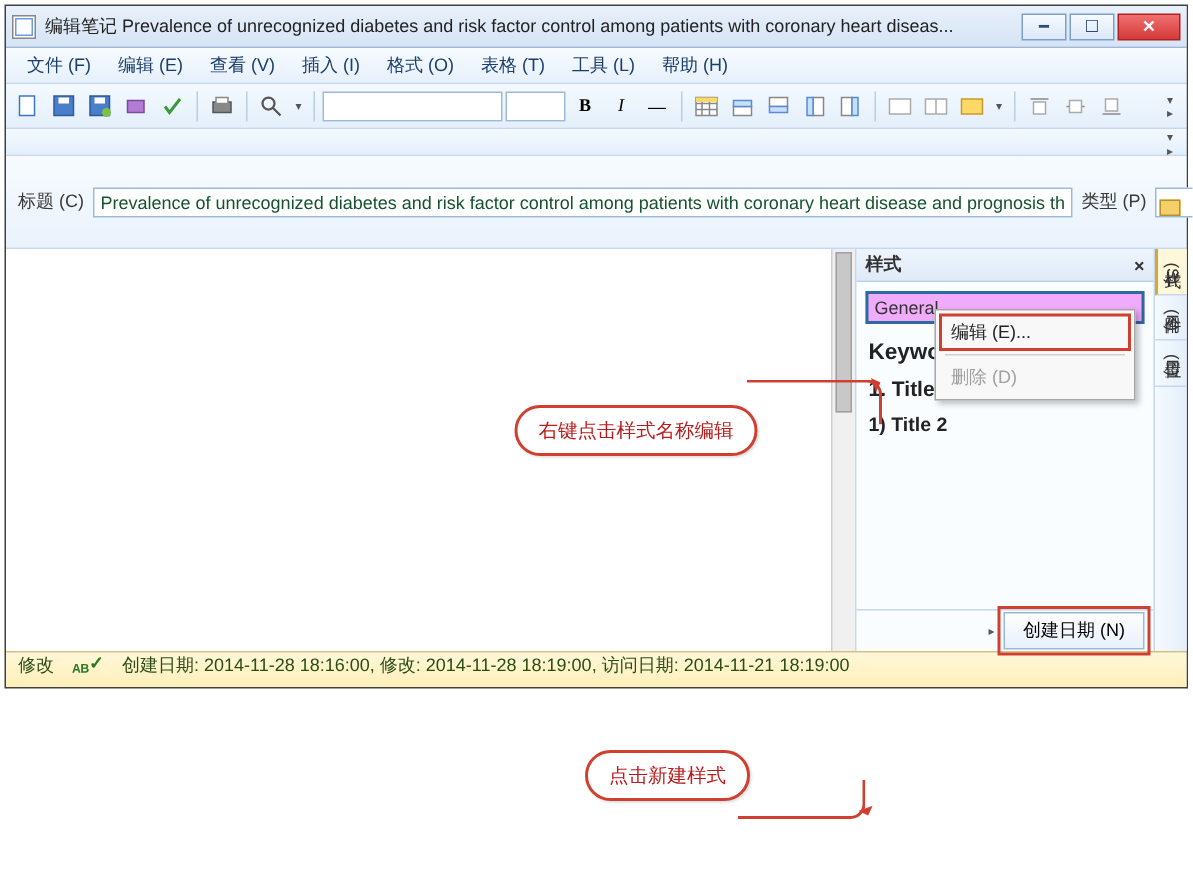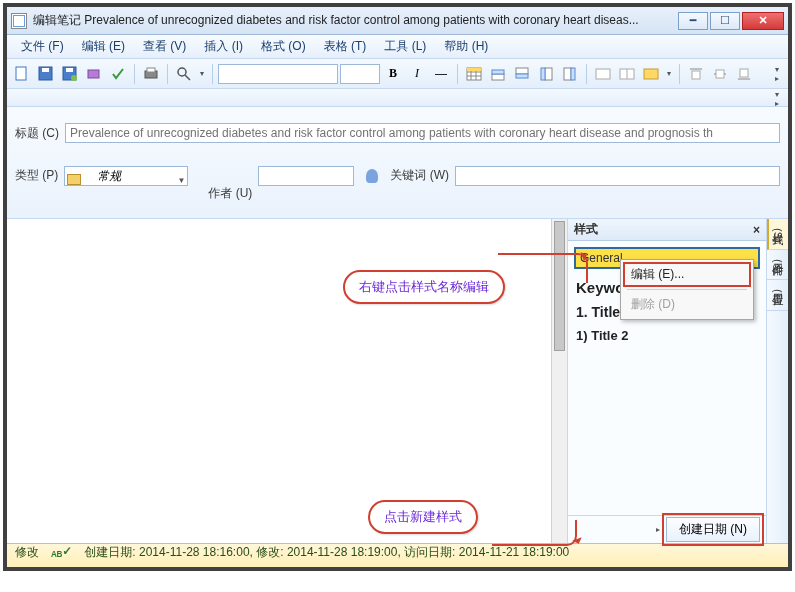--- a/index.html
+++ b/index.html
@@ -1,73 +1,73 @@
 <!DOCTYPE html>
 <html><head>
 <meta charset="utf-8">
 <style>
   * { box-sizing: border-box; margin: 0; padding: 0; font-family: "Microsoft YaHei", Tahoma, sans-serif; font-size: 12px; }
   body { background: #fff; width: 795px; height: 592px; overflow: hidden; position: relative; }
-  .window { width: 789px; height: 568px; margin: 3px; border: 4px solid #404040; background: #fff; display: flex; flex-direction: column; }
+  .window { width: 789px; height: 456px; margin: 3px; border: 1px solid #404040; background: #fff; display: flex; flex-direction: column; }
   .titlebar { height: 28px; background: linear-gradient(#e8f0fb,#d6e4f5); display: flex; align-items: center; padding: 0 4px; border-bottom: 1px solid #a0b8d8; }
   .title-icon { width: 16px; height: 16px; background: #fff; border: 1px solid #888; margin-right: 6px; position: relative; }
   .title-icon::before { content: ""; position: absolute; left: 1px; top: 1px; width: 10px; height: 10px; border: 1px solid #6a9de0; }
   .title-text { flex: 1; color: #222; white-space: nowrap; overflow: hidden; }
   .win-btns { display: flex; gap: 2px; }
   .win-btn { width: 30px; height: 18px; border: 1px solid #7a9fc9; background: linear-gradient(#f5f9ff,#dce9f8); display: flex; align-items: center; justify-content: center; color: #2c4b78; font-size: 11px; cursor: pointer; }
   .win-btn.close { background: linear-gradient(#f07070,#d43a3a); color: #fff; border-color: #b02020; width: 42px; font-weight: bold; }
   .menubar { height: 24px; background: linear-gradient(#f7fbff,#e6f0fb); border-bottom: 1px solid #c5d8ef; display: flex; align-items: center; padding: 0 6px; gap: 2px; }
   .menu-item { padding: 2px 8px; cursor: pointer; color: #1a3e6e; }
   .toolbar { height: 30px; background: linear-gradient(#f4f9fe,#e4effb); border-bottom: 1px solid #c5d8ef; display: flex; align-items: center; padding: 0 4px; gap: 2px; position: relative; }
   .tb-btn { width: 22px; height: 22px; border: 1px solid transparent; display: flex; align-items: center; justify-content: center; cursor: pointer; }
   .sep { width: 1px; height: 20px; background: #b8cde6; margin: 0 3px; }
   .font-sel { width: 120px; height: 20px; border: 1px solid #9cb9da; background: #fff; }
   .size-sel { width: 40px; height: 20px; border: 1px solid #9cb9da; background: #fff; }
   .overflow { position: absolute; right: 4px; width: 14px; height: 22px; display: flex; flex-direction: column; align-items: center; justify-content: center; font-size: 8px; color: #555; cursor: pointer; }
   .toolbar2 { height: 18px; background: linear-gradient(#f4f9fe,#e4effb); border-bottom: 1px solid #c5d8ef; position: relative; }
   .toolbar2 .overflow { top: -1px; }
-  .fields { background: linear-gradient(#f7fbff,#eaf2fc); border-bottom: 1px solid #c5d8ef; padding: 16px 8px; display: flex; flex-direction: column; gap: 6px; }
+  .fields { background: linear-gradient(#f7fbff,#eaf2fc); border-bottom: 1px solid #c5d8ef; padding: 4px 8px; display: flex; flex-direction: row; gap: 6px; }
   .frow { display: flex; align-items: center; gap: 6px; }
   .flabel { color: #3a3a3a; white-space: nowrap; }
-  .finput { flex: 1; height: 20px; border: 1px solid #9cb9da; background: #fff; padding: 0 4px; color: #737373; white-space: nowrap; overflow: hidden; line-height: 18px; }
+  .finput { flex: 1; height: 20px; border: 1px solid #9cb9da; background: #fff; padding: 0 4px; color: #14532d; white-space: nowrap; overflow: hidden; line-height: 18px; }
   .typesel { width: 124px; height: 20px; border: 1px solid #9cb9da; background: #fff; display: flex; align-items: flex-end; padding: 0 2px; gap: 16px; font-style: italic; }
   .folder-ic { width: 14px; height: 11px; background: #f5cf68; border: 1px solid #b8902e; }
   .dd-arrow { margin-left: auto; font-size: 8px; color: #555; }
   .person-ic { width: 12px; height: 14px; background: #7aa3e0; border-radius: 50% 50% 30% 30%; }
   .content-area { flex: 1; display: flex; position: relative; background: #fff; justify-content: flex-end; }
   .editor { flex: 1; border-right: 1px solid #c5d8ef; position: relative; overflow: hidden; }
   .vscroll { position: absolute; right: 0; top: 0; bottom: 0; width: 16px; background: #f0f0f0; border-left: 1px solid #d0d0d0; }
   .vscroll-thumb { margin: 2px; height: 40%; background: #c8c8c8; border: 1px solid #a0a0a0; }
   .side-panel { width: 198px; border-right: 0; display: flex; flex-direction: column; background: #fafdff; }
   .side-head { height: 22px; background: linear-gradient(#eef5fd,#dfeaf8); border-bottom: 1px solid #b6cde8; display: flex; align-items: center; padding: 0 6px; font-weight: bold; color: #333; }
   .side-head .x { margin-left: auto; font-weight: bold; cursor: pointer; }
   .style-body { padding: 6px; flex: 1; position: relative; }
-  .style-sel { height: 22px; border: 2px solid #2c6aa0; padding: 0 4px; display: flex; align-items: center; background: #fde047; color: #333; }
+  .style-sel { height: 22px; border: 2px solid #2c6aa0; padding: 0 4px; display: flex; align-items: center; background: #f0abfc; color: #333; }
   .style-list { margin-top: 6px; }
   .style-item { padding: 4px 2px; color: #222; }
   .style-item.kw { font-weight: bold; font-size: 15px; }
   .style-item.t1 { font-weight: bold; font-size: 14px; }
   .style-item.t2 { font-weight: bold; font-size: 13px; }
   .ctxmenu { position: absolute; left: 52px; top: 18px; width: 134px; background: #f8f8f8; border: 1px solid #a6a6a6; box-shadow: 2px 2px 4px rgba(0,0,0,0.25); padding: 2px; }
   .ctx-item { padding: 4px 10px 4px 8px; cursor: pointer; color: #222; display: flex; }
   .ctx-item.sel { outline: 2px solid #d04030; outline-offset: -2px; }
   .ctx-item.dis { color: #a0a0a0; }
   .ctx-sep { height: 1px; background: #d0d0d0; margin: 2px 4px; }
   .new-style-row { height: 28px; border-top: 1px solid #c5d8ef; display: flex; justify-content: flex-end; align-items: center; padding-right: 6px; }
   .new-style-btn { padding: 3px 12px; border: 1px solid #9cb9da; background: linear-gradient(#fdfeff,#e8f1fb); cursor: pointer; outline: 2px solid #d04030; outline-offset: 2px; }
   .vert-tabs { width: 22px; background: linear-gradient(90deg,#f4f9fe,#e4effb); border-left: 1px solid #c5d8ef; display: flex; flex-direction: column; }
   .vtab { flex: 0 0 auto; writing-mode: vertical-rl; padding: 6px 3px; border-bottom: 1px solid #c5d8ef; cursor: pointer; color: #333; font-size: 11px; text-align: center; }
   .vtab.active { background: #fff7da; border-left: 2px solid #d6a92e; }
   .statusbar { height: 24px; background: linear-gradient(#fff7da,#ffefb8); border-top: 1px solid #d6c07a; display: flex; padding: 0 8px; gap: 12px; color: #2a4d13; }
-  .callout { position: absolute; background: #fff; border: 2px solid #d04030; border-radius: 18px; padding: 6px 14px; color: #6d28d9; font-size: 13px; box-shadow: 1px 1px 2px rgba(0,0,0,0.15); }
+  .callout { position: absolute; background: #fff; border: 2px solid #d04030; border-radius: 18px; padding: 6px 14px; color: #b91c1c; font-size: 13px; box-shadow: 1px 1px 2px rgba(0,0,0,0.15); }
   .callout-arrow { position: absolute; border-top: 2px solid #d04030; }
   .call1 { left: 343px; top: 270px; }
   .arrow1 { left: 498px; top: 253px; width: 90px; height: 30px; border-right: 2px solid #d04030; border-top-right-radius: 10px; }
   .arrow1::after { content: ""; position: absolute; right: -6px; top: -5px; border: 5px solid transparent; border-left-color: #d04030; transform: rotate(-20deg); }
-  .call2 { left: 368px; top: 500px; }
+  .call2 { left: 390px; top: 500px; }
   .arrow2 { left: 492px; top: 520px; width: 85px; height: 26px; border-right: 2px solid #d04030; border-bottom: 2px solid #d04030; border-bottom-right-radius: 10px; border-top: none; }
   .arrow2::after { content: ""; position: absolute; right: -5px; bottom: -6px; border: 5px solid transparent; border-top-color: #d04030; transform: rotate(-20deg) translateX(4px); }
   svg { display: block; }
 </style>
 </head>
 <body>
 
 <div class="window">
   <div class="titlebar">
     <div class="title-icon"></div>

